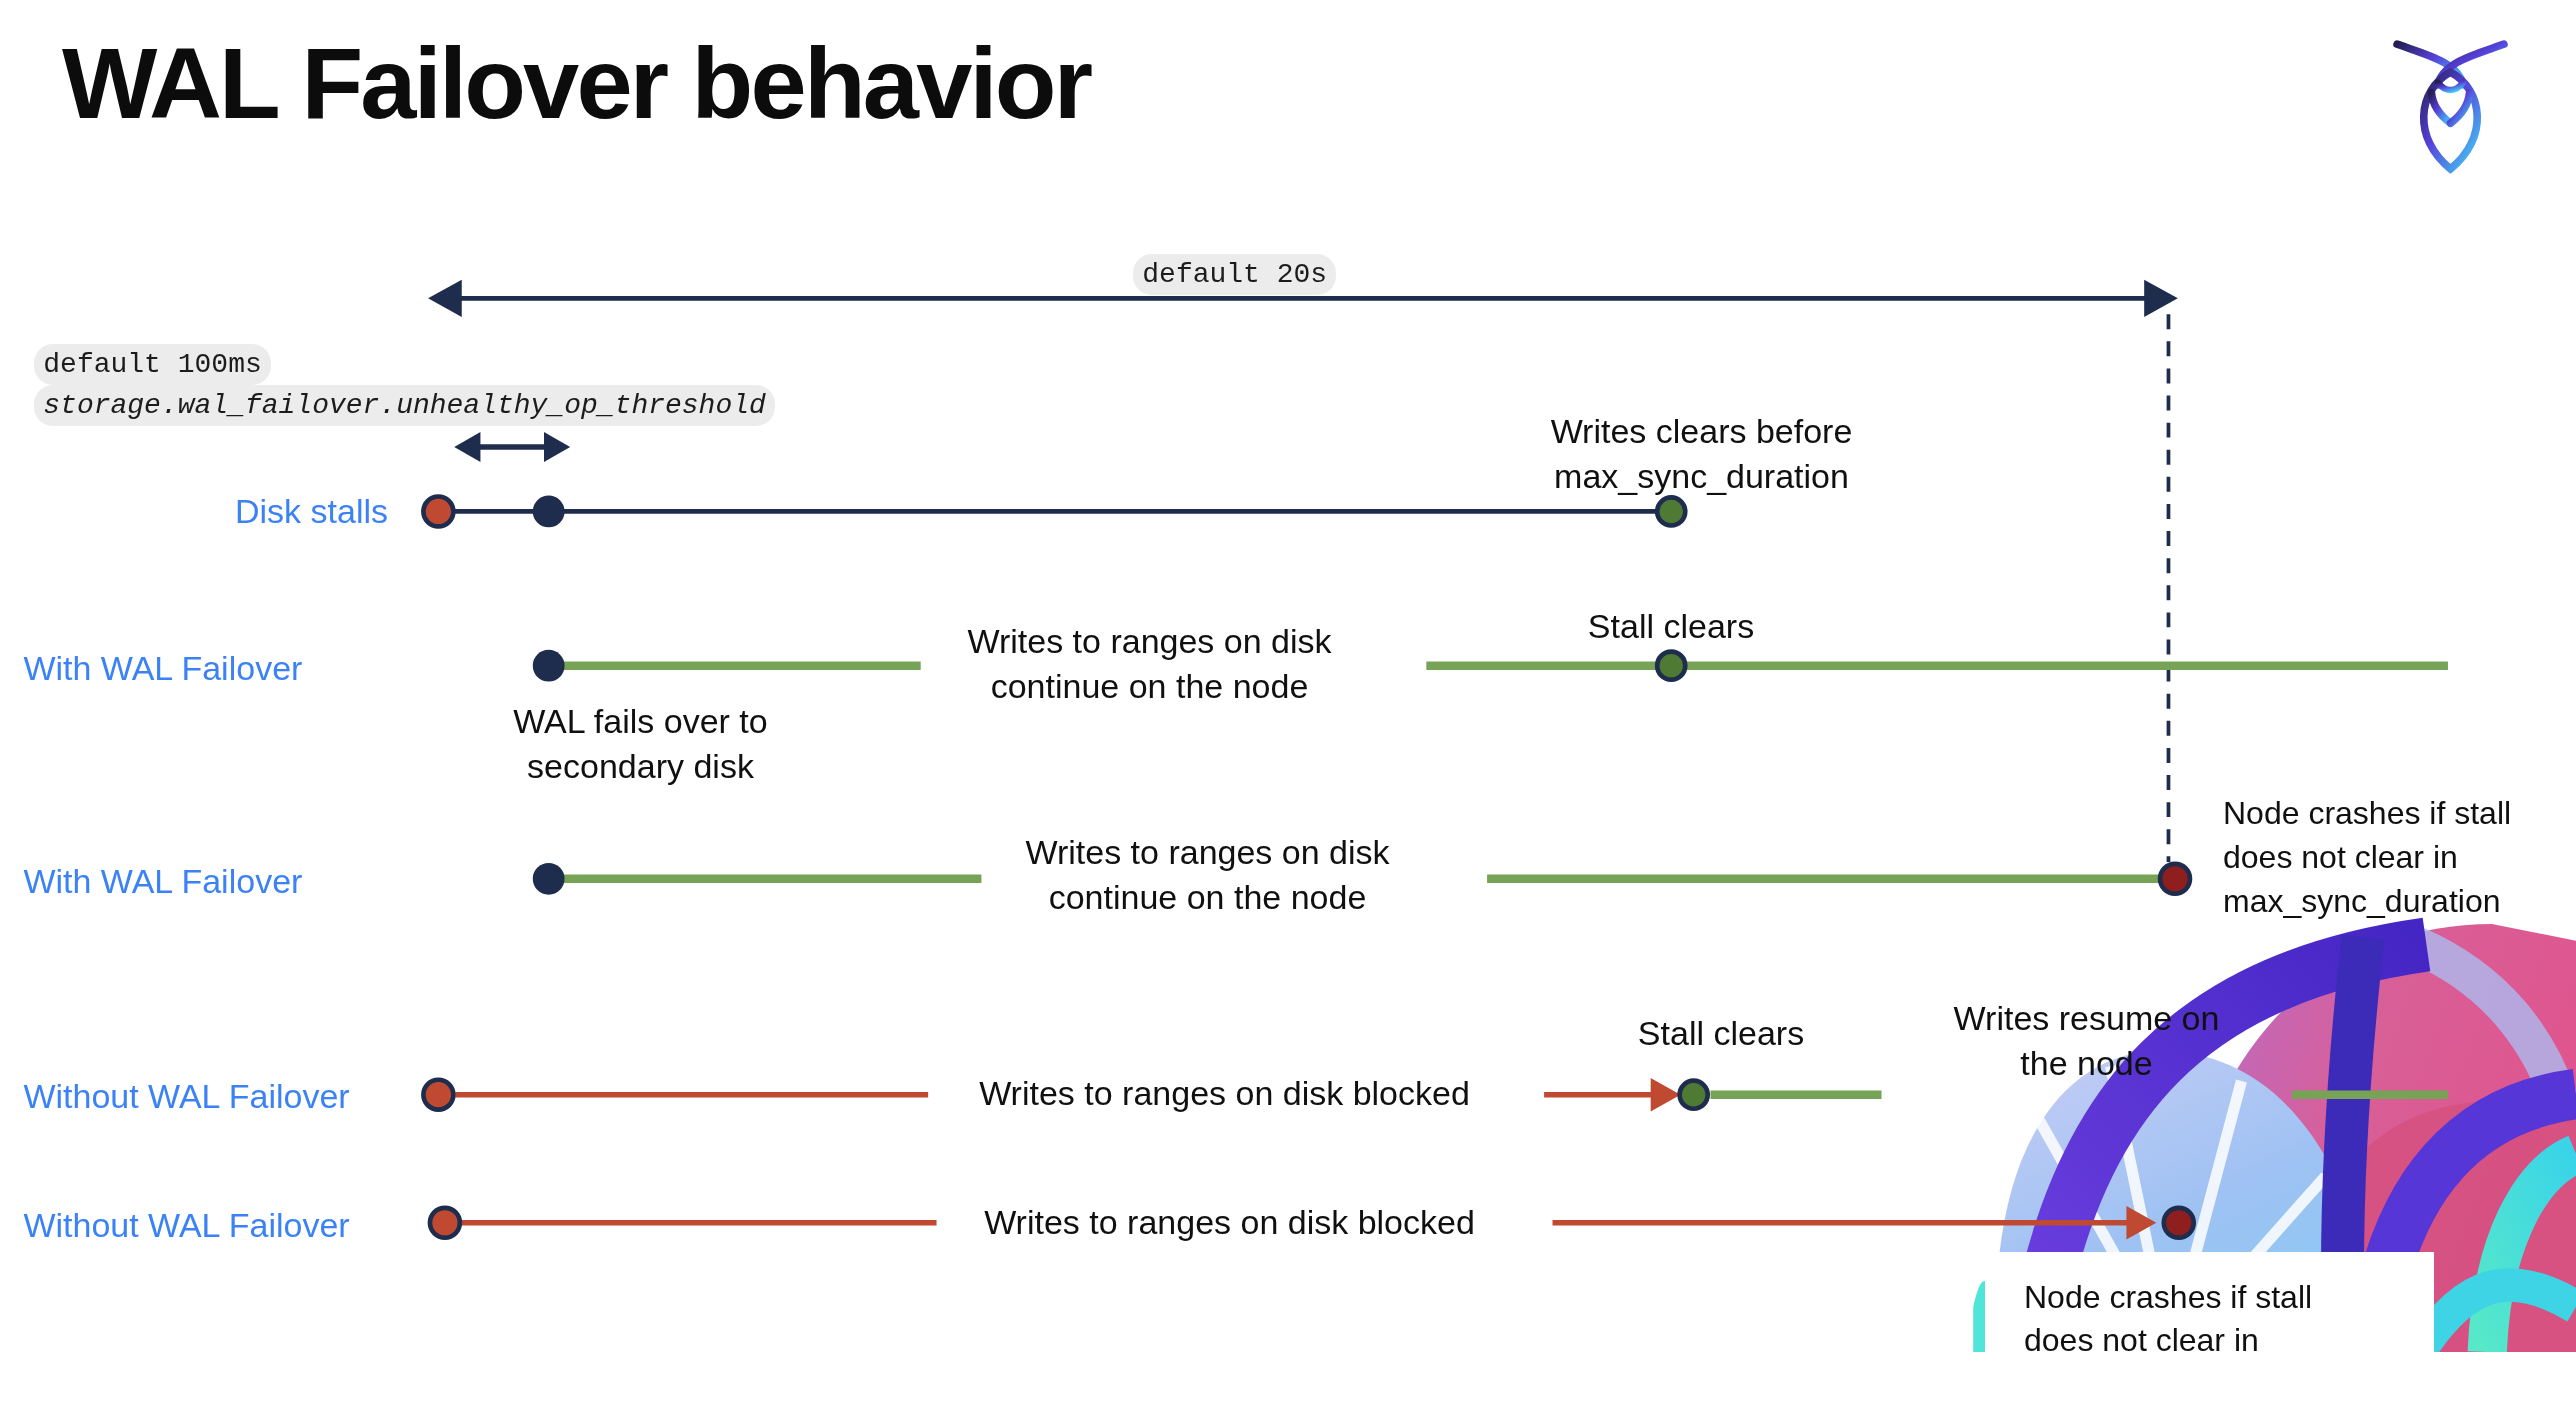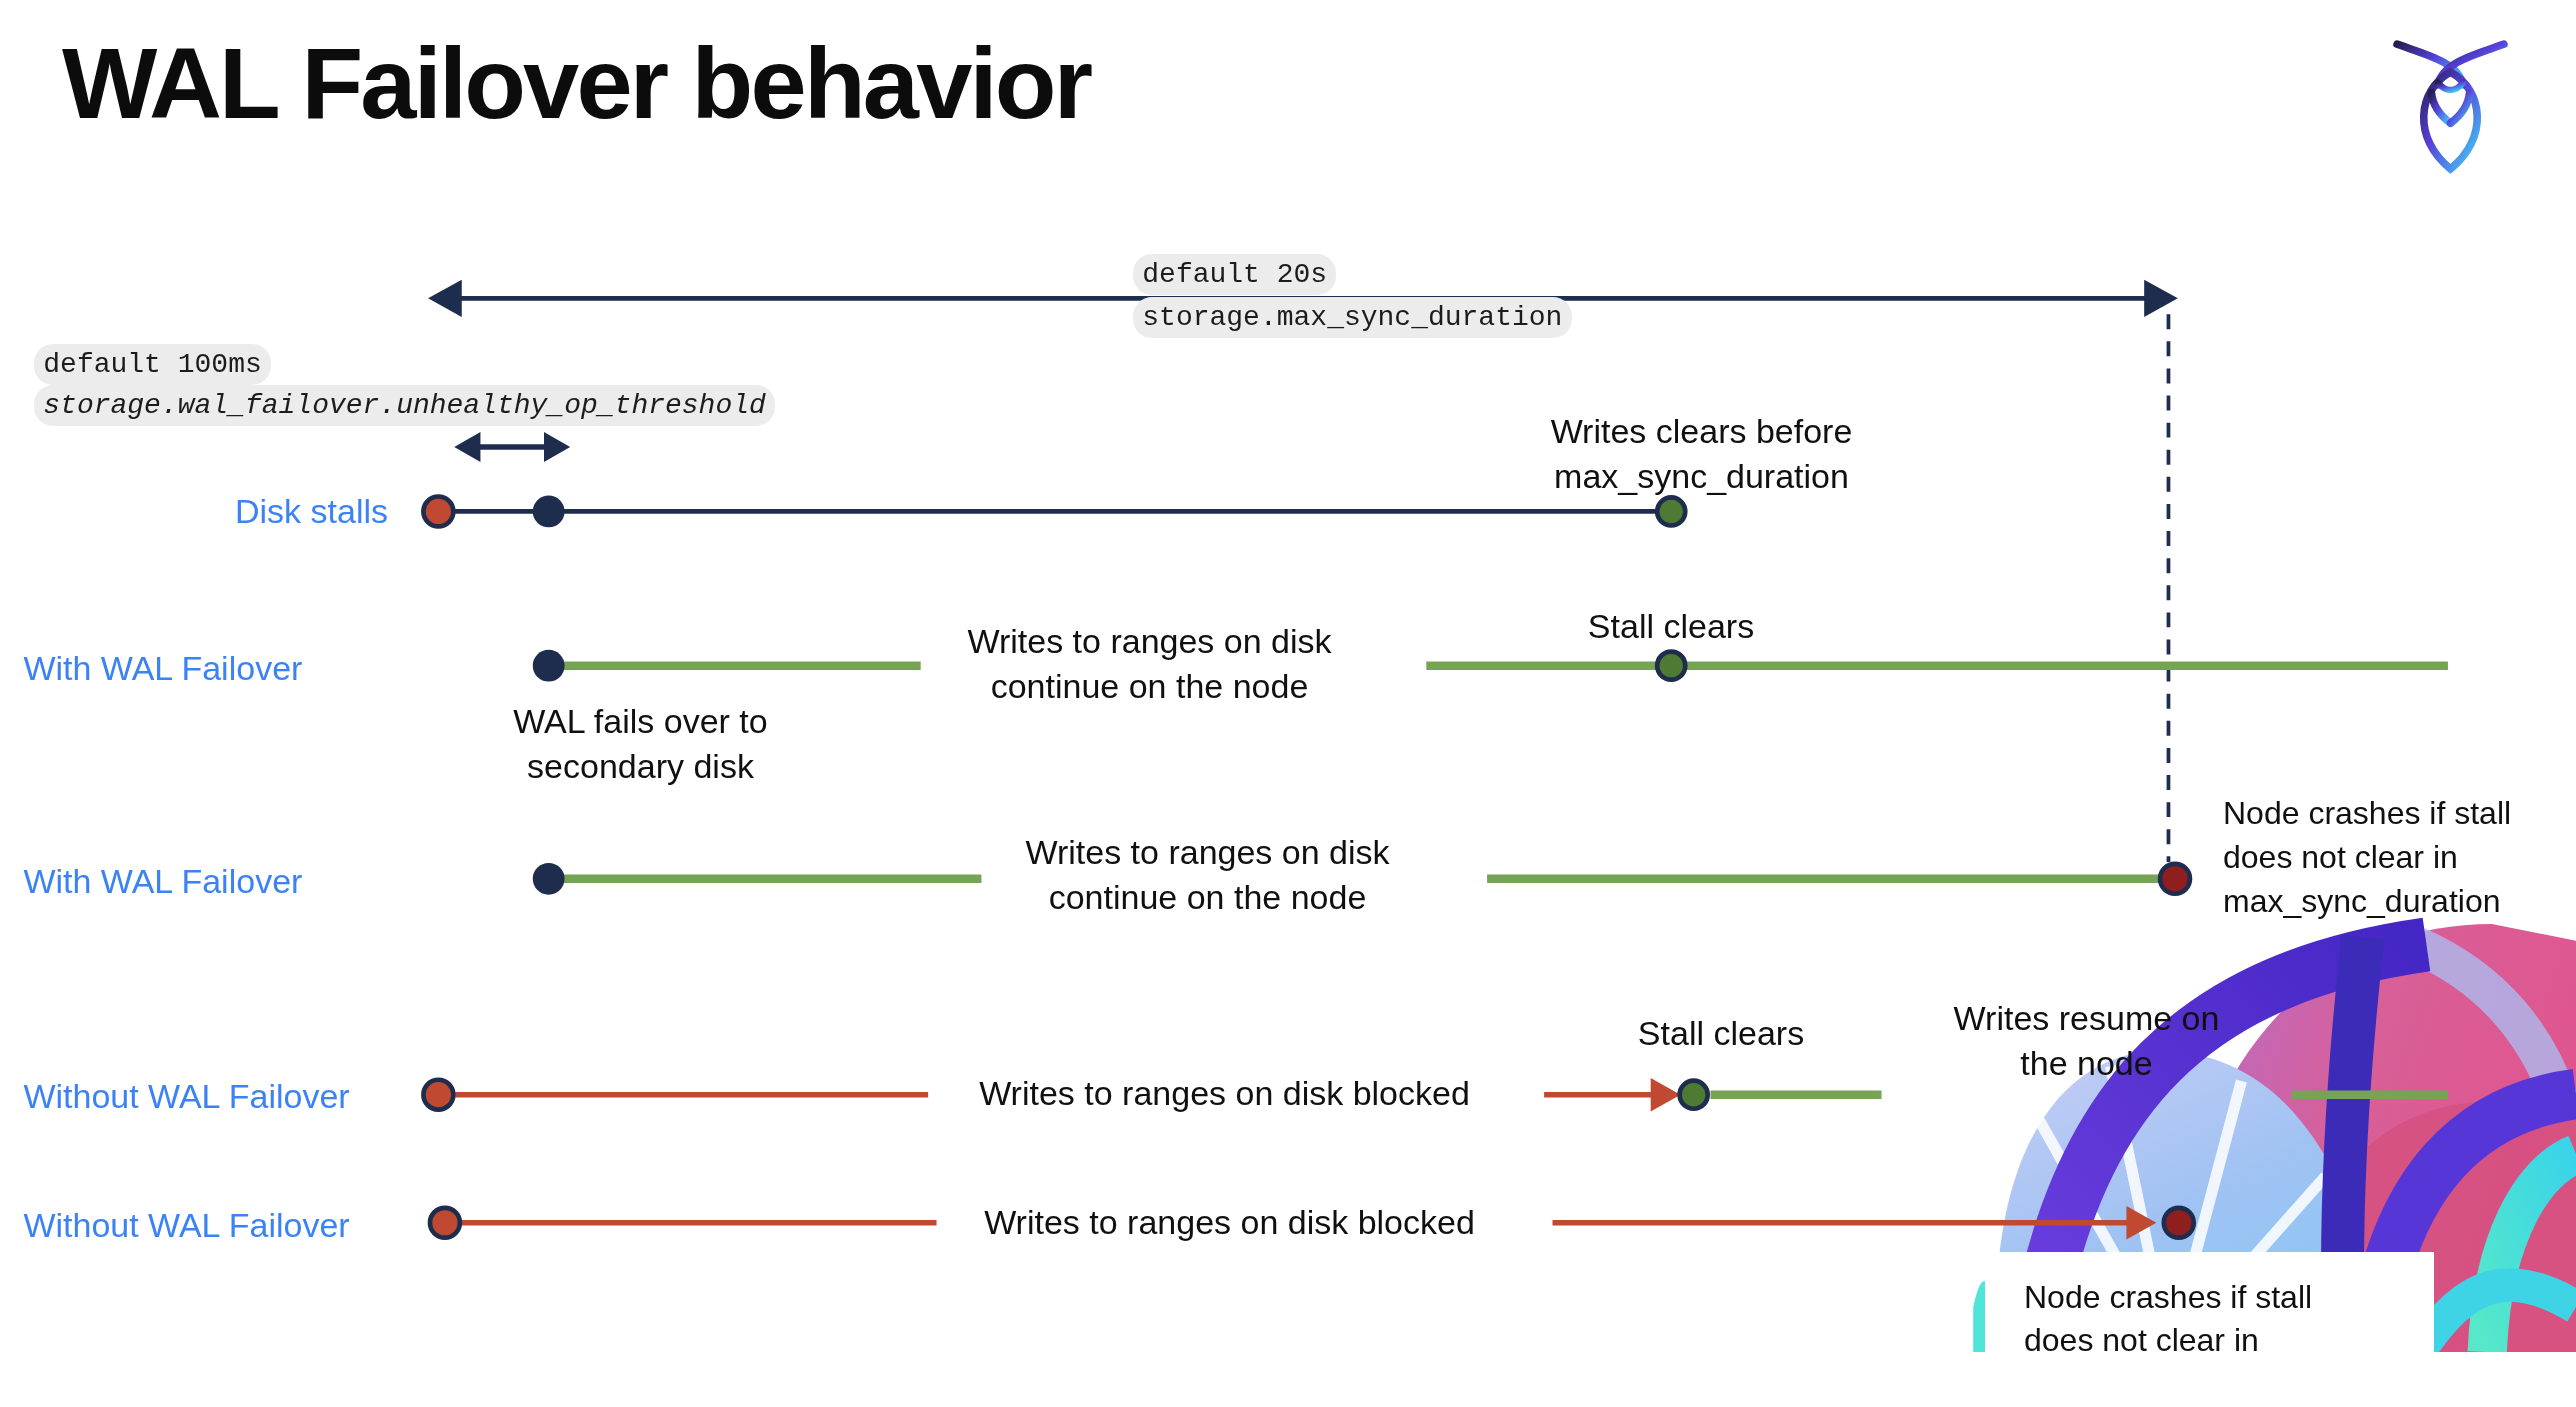--- a/index.html
+++ b/index.html
@@ -155,21 +155,20 @@
     <g>
       <line x1="494" y1="1308" x2="1002" y2="1308" stroke="#c04a31" stroke-width="6"></line>
       <line x1="1661" y1="1308" x2="2277" y2="1308" stroke="#c04a31" stroke-width="6"></line>
       <polygon points="2307,1308 2275,1290 2275,1326" fill="#c04a31"></polygon>
       <circle cx="476" cy="1308" r="16" fill="#c04a31" stroke="#1e2d4d" stroke-width="5"></circle>
       <circle cx="2331" cy="1308" r="16" fill="#8f1e1e" stroke="#1e2d4d" stroke-width="5"></circle>
     </g>
   </svg>
 
   <div class="abs mono" style="left:1133px;top:254px;">default 20s</div>
-  <div class="abs mono" style="left:1133px;top:297px;">storage.max_sync_duration</div>
   <div class="abs mono" style="left:34px;top:344px;">default 100ms</div>
   <div class="abs mono" style="left:34px;top:385px;font-style:italic;">storage.wal_failover.unhealthy_op_threshold</div>
 
   <div class="abs rowlabel" style="left:150px;top:490px;width:238px;text-align:right;">Disk stalls</div>
   <div class="abs rowlabel" style="left:23.4px;top:647px;">With WAL Failover</div>
   <div class="abs rowlabel" style="left:23.4px;top:860px;">With WAL Failover</div>
   <div class="abs rowlabel" style="left:23.4px;top:1075px;">Without WAL Failover</div>
   <div class="abs rowlabel" style="left:23.4px;top:1204px;">Without WAL Failover</div>
 
   <div class="abs note" style="left:1505px;top:409px;width:393px;">Writes clears before

